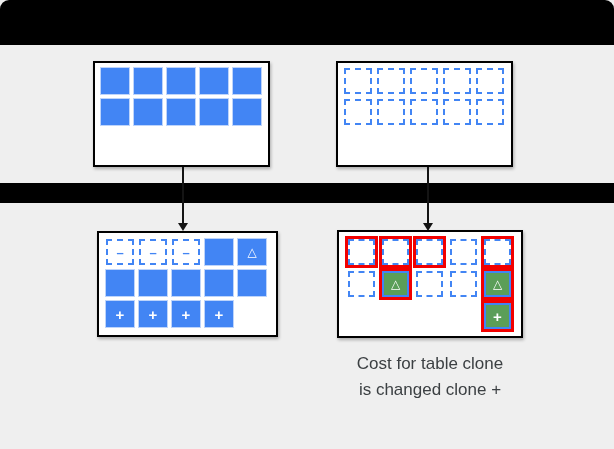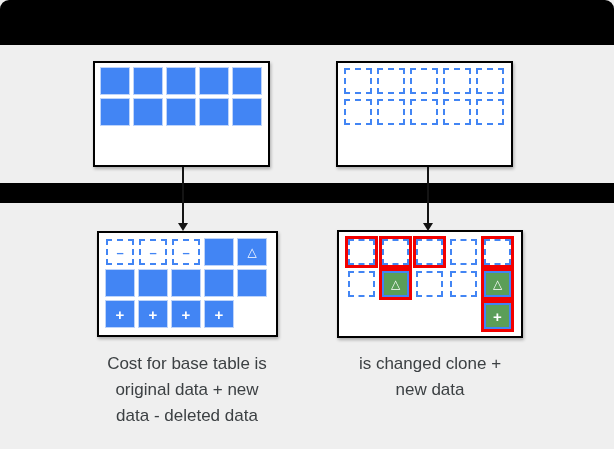--- a/index.html
+++ b/index.html
@@ -164,23 +164,18 @@
         <div class="cell empty"></div>
         <div class="cell empty"></div>
         <div class="cell empty"></div>
         <div class="cell empty"></div>
         <div class="cell green red-frame">
           <span class="g-plus">+</span>
         </div>
       </div>
     </div>
 
-  <div class="caption left">
-    <span>Cost for base table is</span>
-    <span>original data + new</span>
-    <span>data - deleted data</span>
-  </div>
   <div class="caption right">
+    <span>Cost for table clone</span>
     <span>is changed clone +</span>
-    <span>new data</span>
   </div>
 
 </div>
 
 </body></html>

